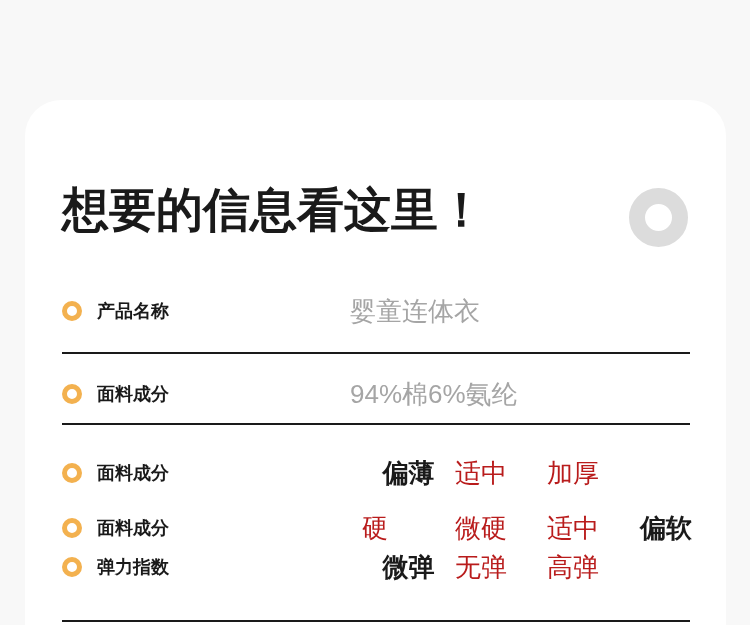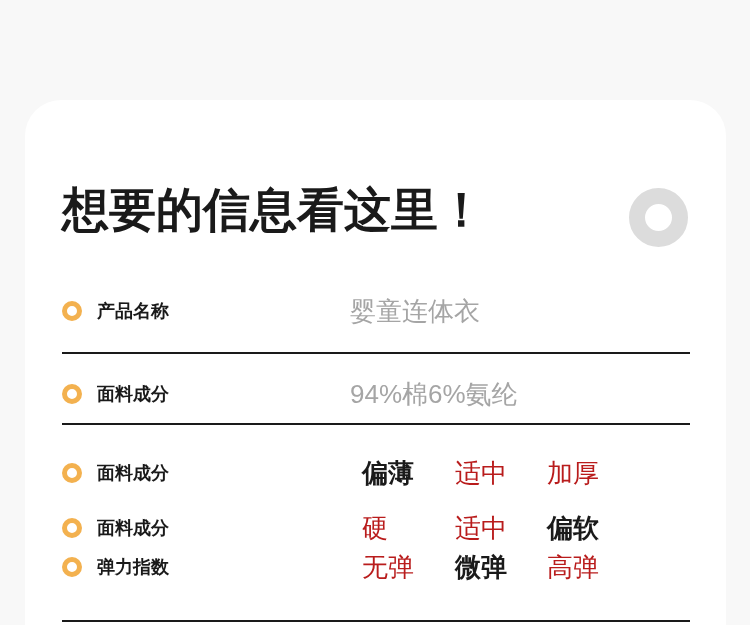--- a/index.html
+++ b/index.html
@@ -69,20 +69,21 @@
     grid-template-columns: 93px 92px 93px auto;
   }
   .option {
     font-size: 26px;
     color: #b91c1c;
     white-space: nowrap;
   }
   .option.active {
     color: #1a1a1a;
     font-weight: 700;
+    text-align: center;
   }
   .divider {
     position: absolute;
     left: 37px;
     width: 628px; height: 1.5px;
     background: #1a1a1a;
   }
 </style>
 </head>
 <body>
@@ -116,30 +117,31 @@
       <span class="option">适中</span>
       <span class="option">加厚</span>
     </div>
   </div>
 
   <div class="row" style="top:413px">
     <span class="bullet"></span>
     <span class="label">面料成分</span>
     <div class="options">
       <span class="option">硬</span>
+      <span class="option">微硬</span>
       <span class="option">适中</span>
       <span class="option active">偏软</span>
     </div>
   </div>
 
   <div class="row" style="top:452px">
     <span class="bullet"></span>
     <span class="label">弹力指数</span>
     <div class="options">
+      <span class="option active">微弹</span>
       <span class="option">无弹</span>
-      <span class="option active">微弹</span>
       <span class="option">高弹</span>
     </div>
   </div>
 
   <div class="divider" style="top:520px"></div>
 
 </div>
 
 </body></html>

